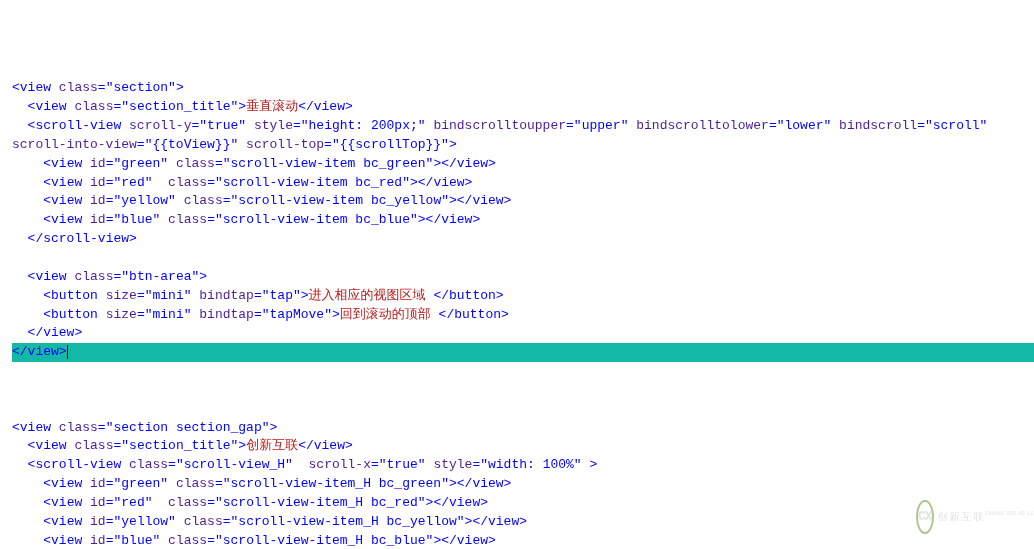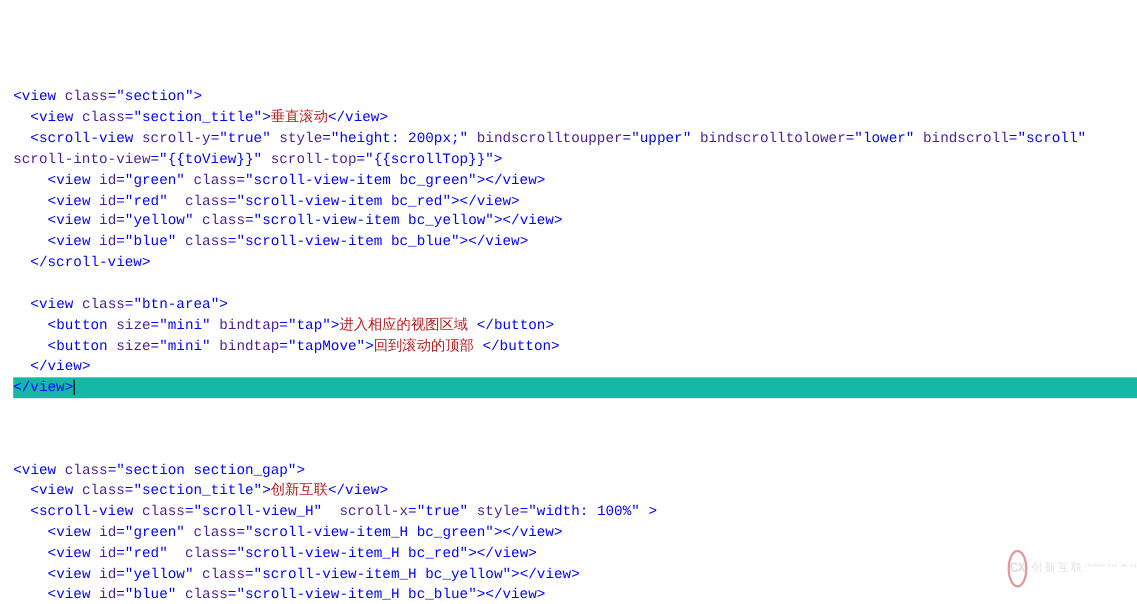--- a/index.html
+++ b/index.html
@@ -49,21 +49,21 @@
       height: 44px;
       opacity: 0.45;
       display: flex;
       align-items: center;
       gap: 4px;
       pointer-events: none;
     }
     .logo-wm .circle {
       width: 34px;
       height: 34px;
-      border: 2px solid #b91c1c;
+      border: 2px solid #4d7c0f;
       border-radius: 50%;
       display: flex;
       align-items: center;
       justify-content: center;
       font-size: 13px;
       font-weight: bold;
       color: #bdbdbd;
       letter-spacing: -1px;
     }
     .logo-wm .txt-wm {

